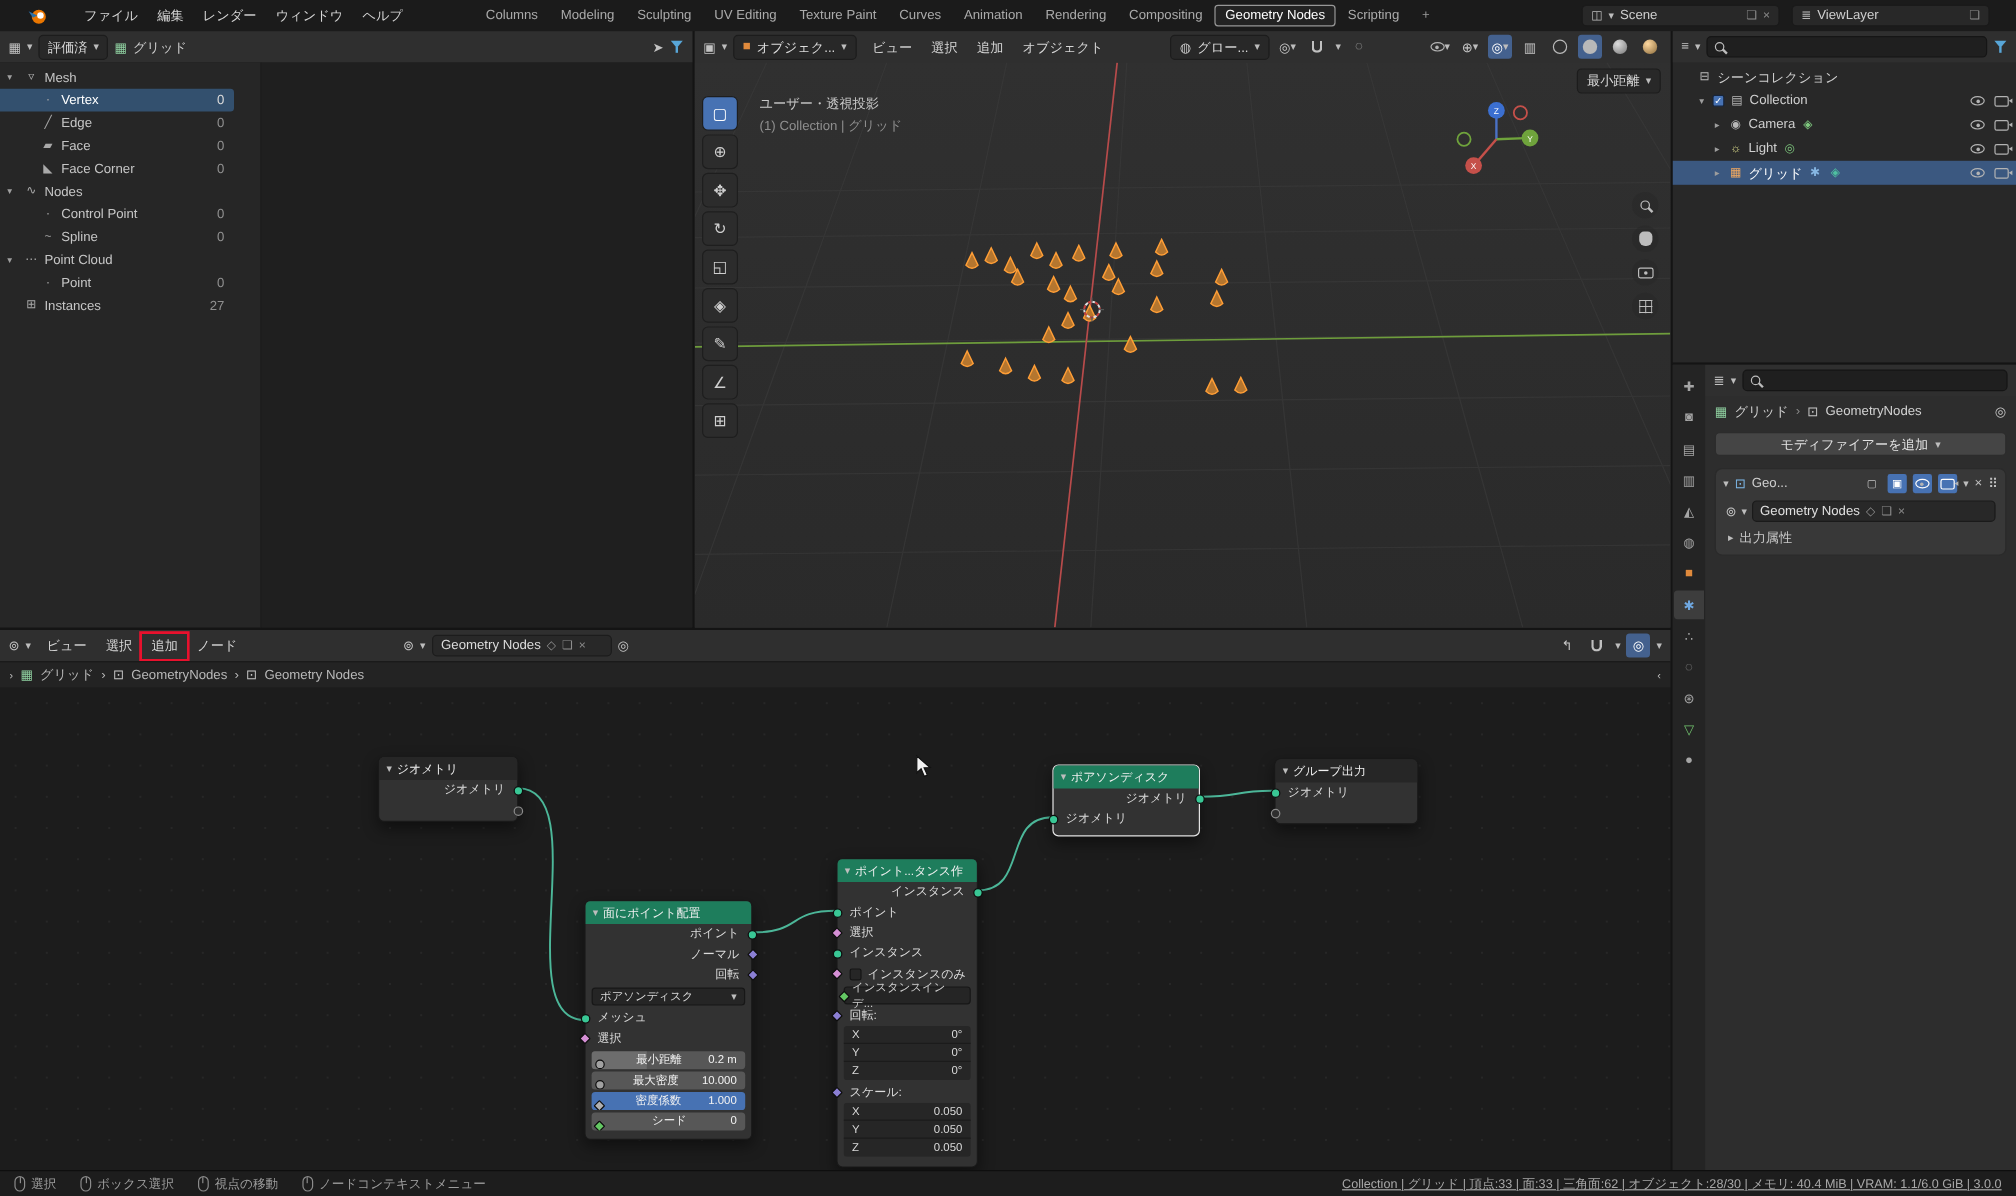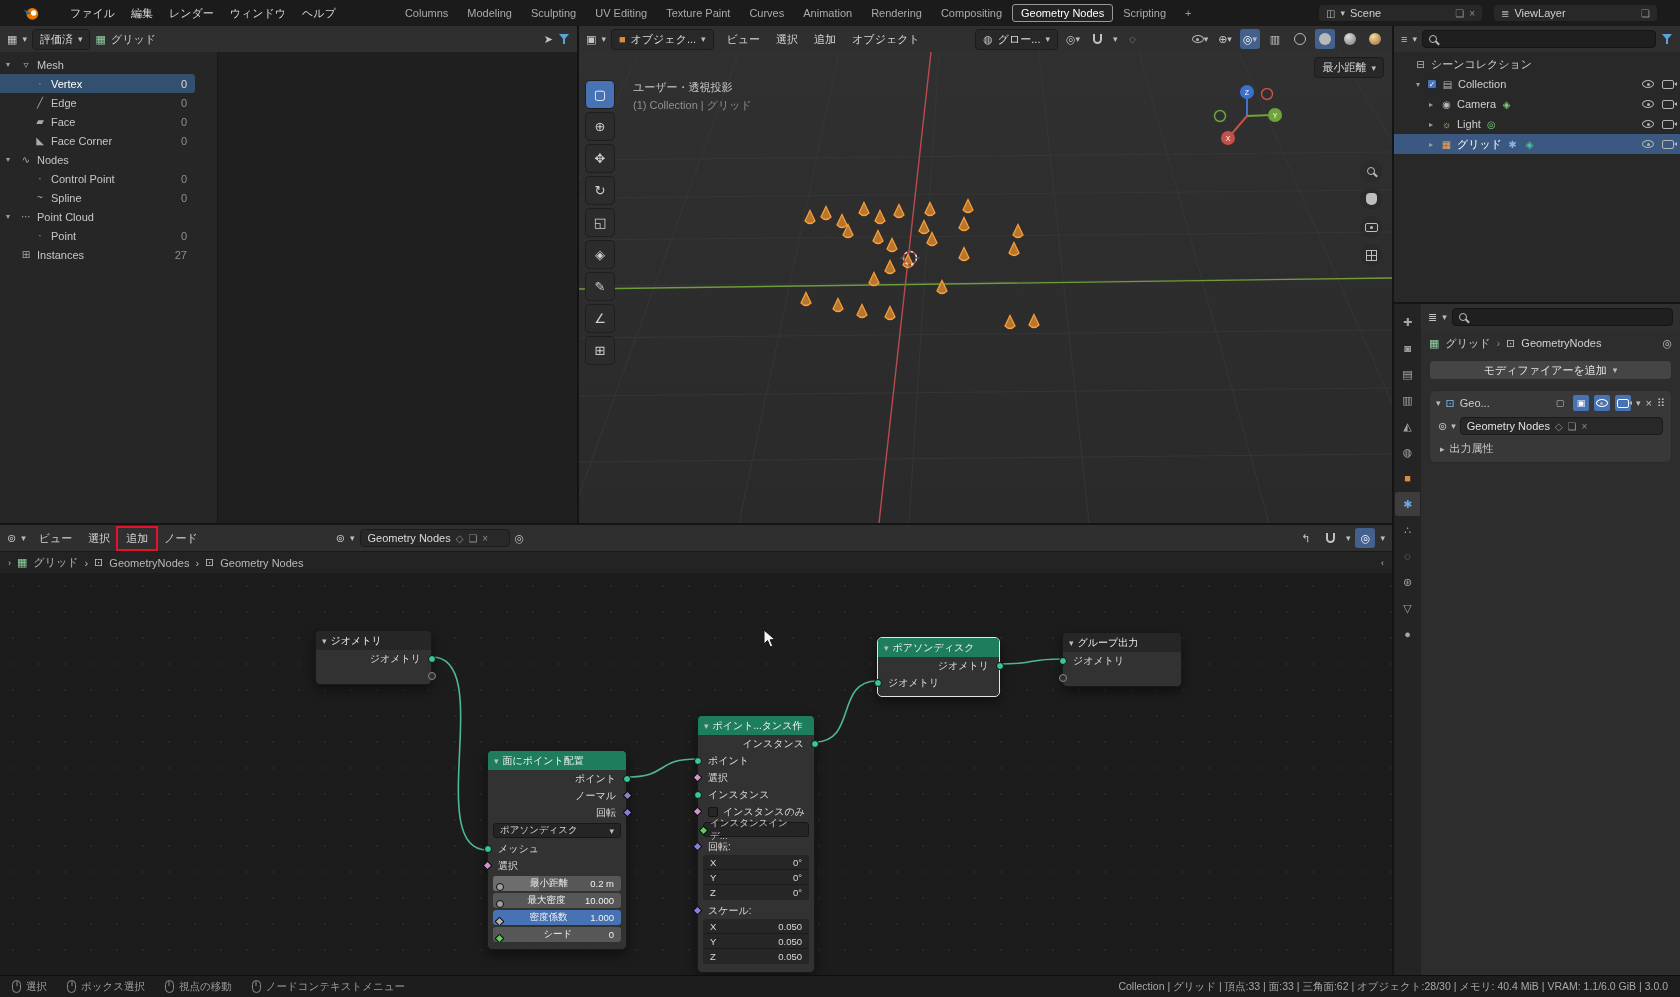--- a/index.html
+++ b/index.html
@@ -149,21 +149,21 @@
   .vec-group { margin:1px 5px 3px; border-radius:3px; overflow:hidden; }
   .vecfield { height:15px; background:#262626; border-bottom:1px solid #1b1b1b; display:flex; justify-content:space-between; align-items:center; padding:0 7px; font-size:9.5px; color:#dadada; }
   .vec-group .vecfield:last-child { border-bottom:none; }
   .ne-cursor { position:absolute; z-index:20; }
 
   
   .statusbar { height:22px; background:#1d1d1d; border-top:1px solid #0e0e0e; display:flex; align-items:center; padding:0 12px; gap:20px; color:#9e9e9e; font-size:10.5px; flex:none; }
   .status-item { display:flex; align-items:center; gap:5px; }
   .m-ico { width:9px; height:13px; border:1px solid #8b8b8b; border-radius:4.5px; position:relative; display:inline-block; }
   .m-ico::after { content:""; position:absolute; left:50%; top:0; width:1px; height:5px; background:#8b8b8b; transform:translateX(-50%); }
-  .status-right { margin-left:auto; color:#a8a8a8; white-space:nowrap; }
+  .status-right { margin-left:auto; color:#a8a8a8; white-space:nowrap;text-decoration:underline; }
 </style>
 </head>
 <body>
 
 <div class="app">
 
   <div class="topbar">
     <svg class="logo" viewBox="0 0 20 20">
       <circle cx="11.5" cy="11" r="6.5" fill="#ea7600"></circle>
       <circle cx="13" cy="10" r="3" fill="#fff"></circle>

